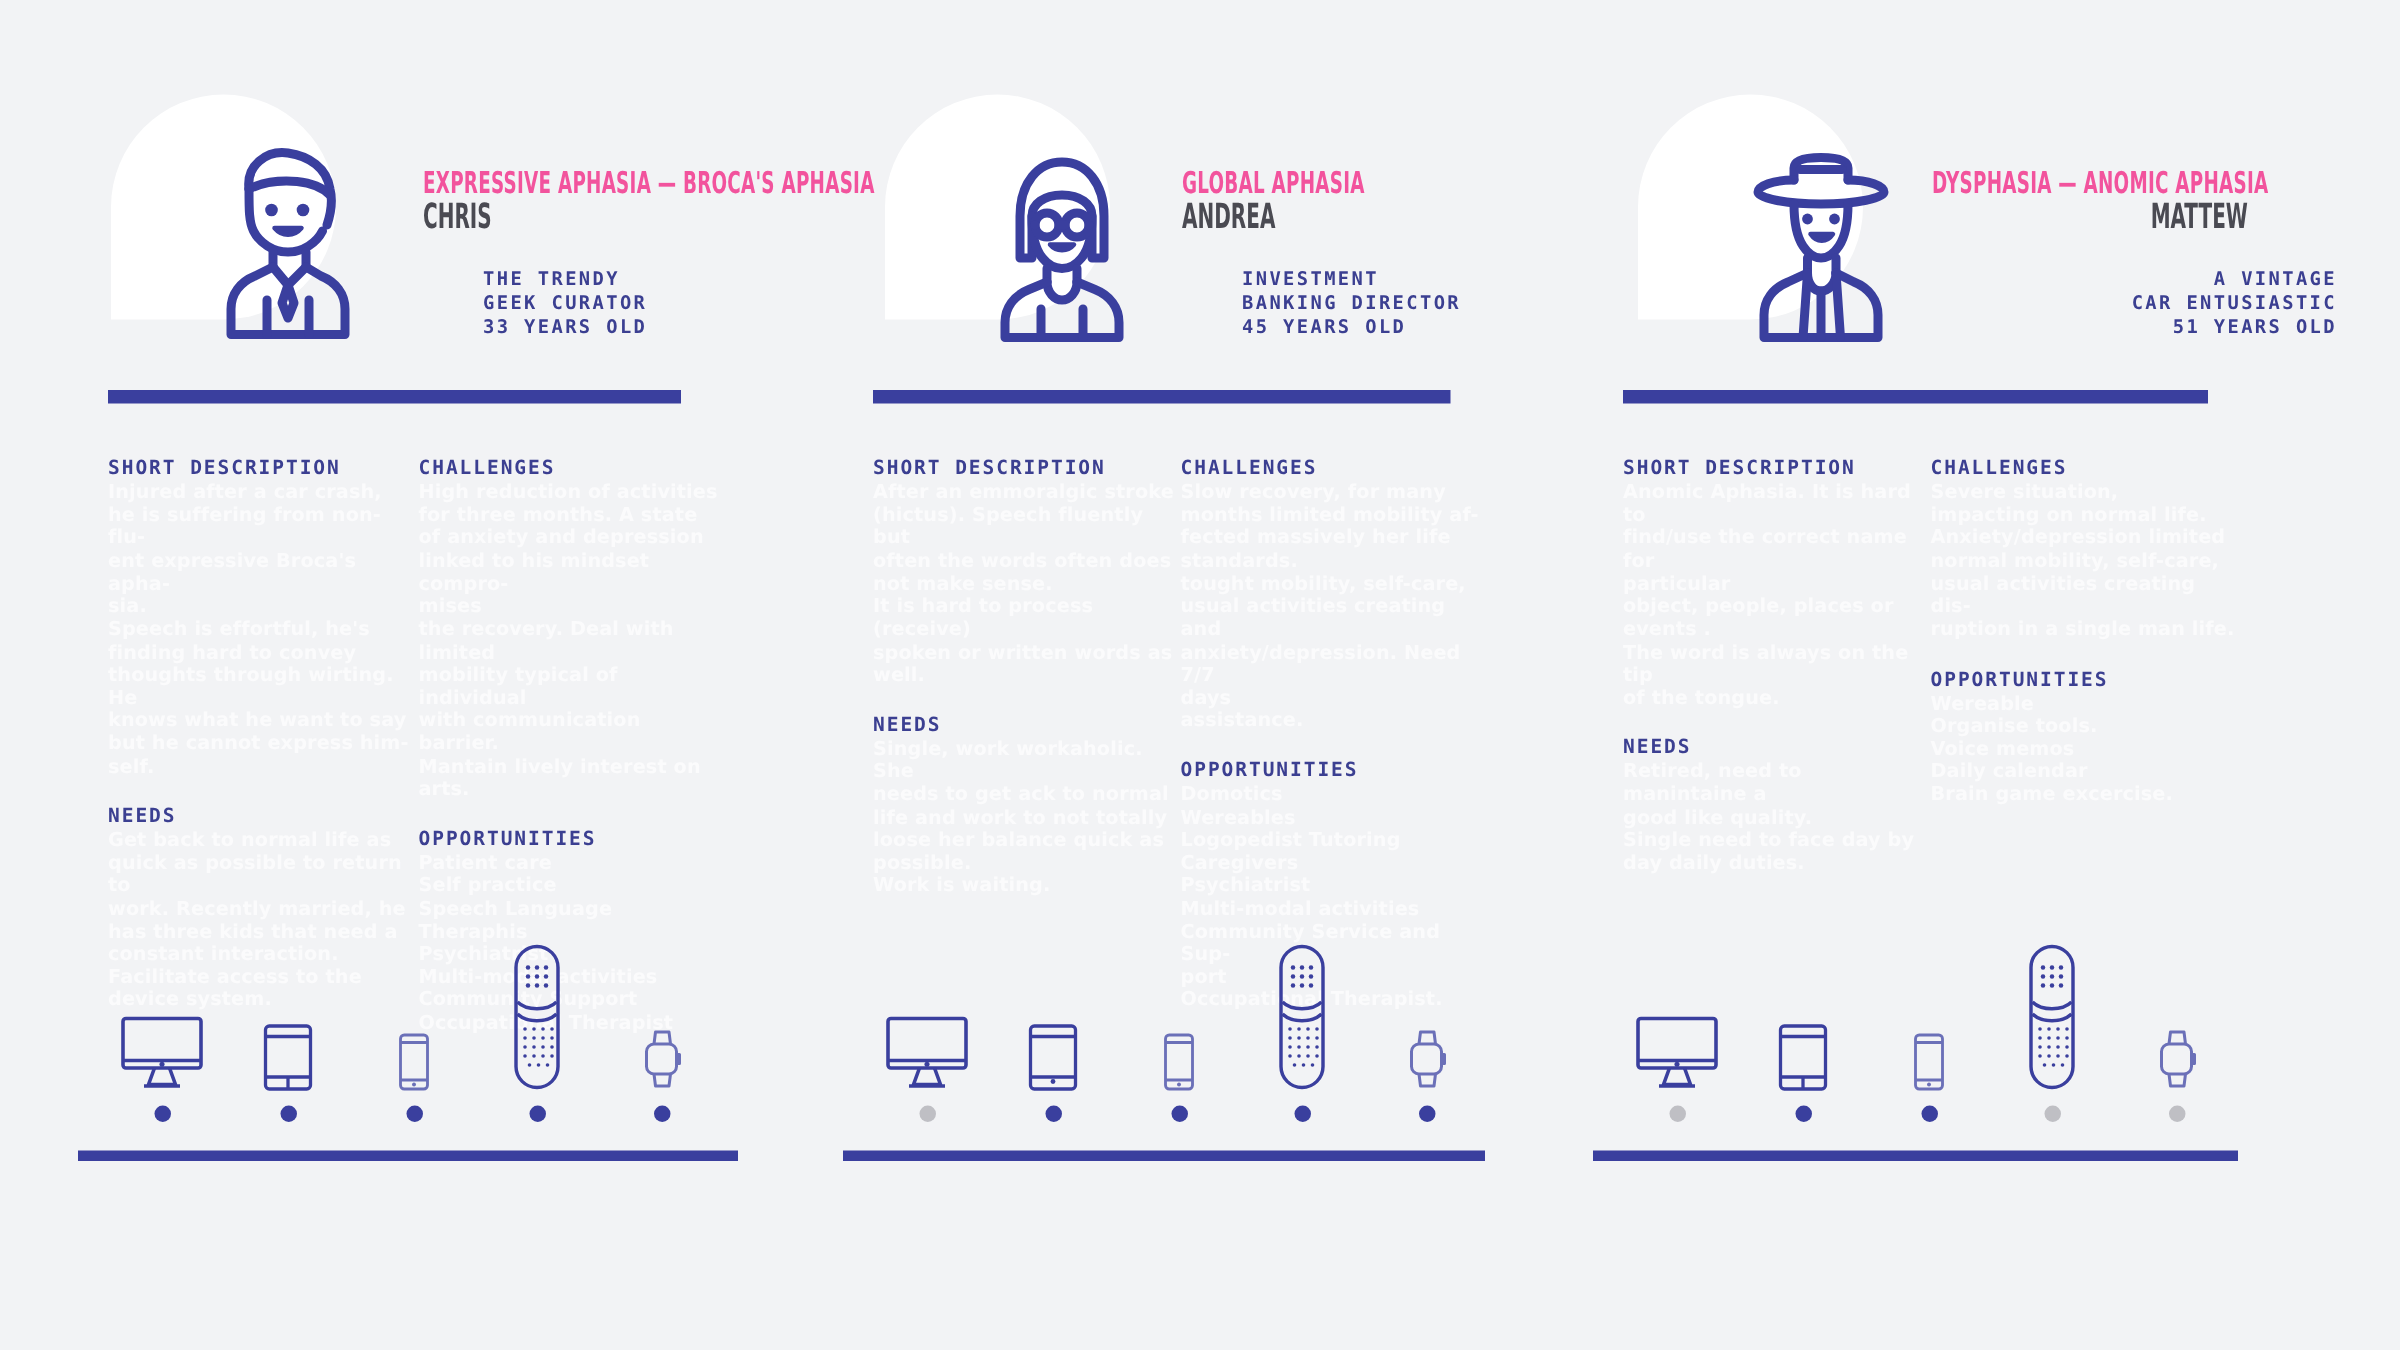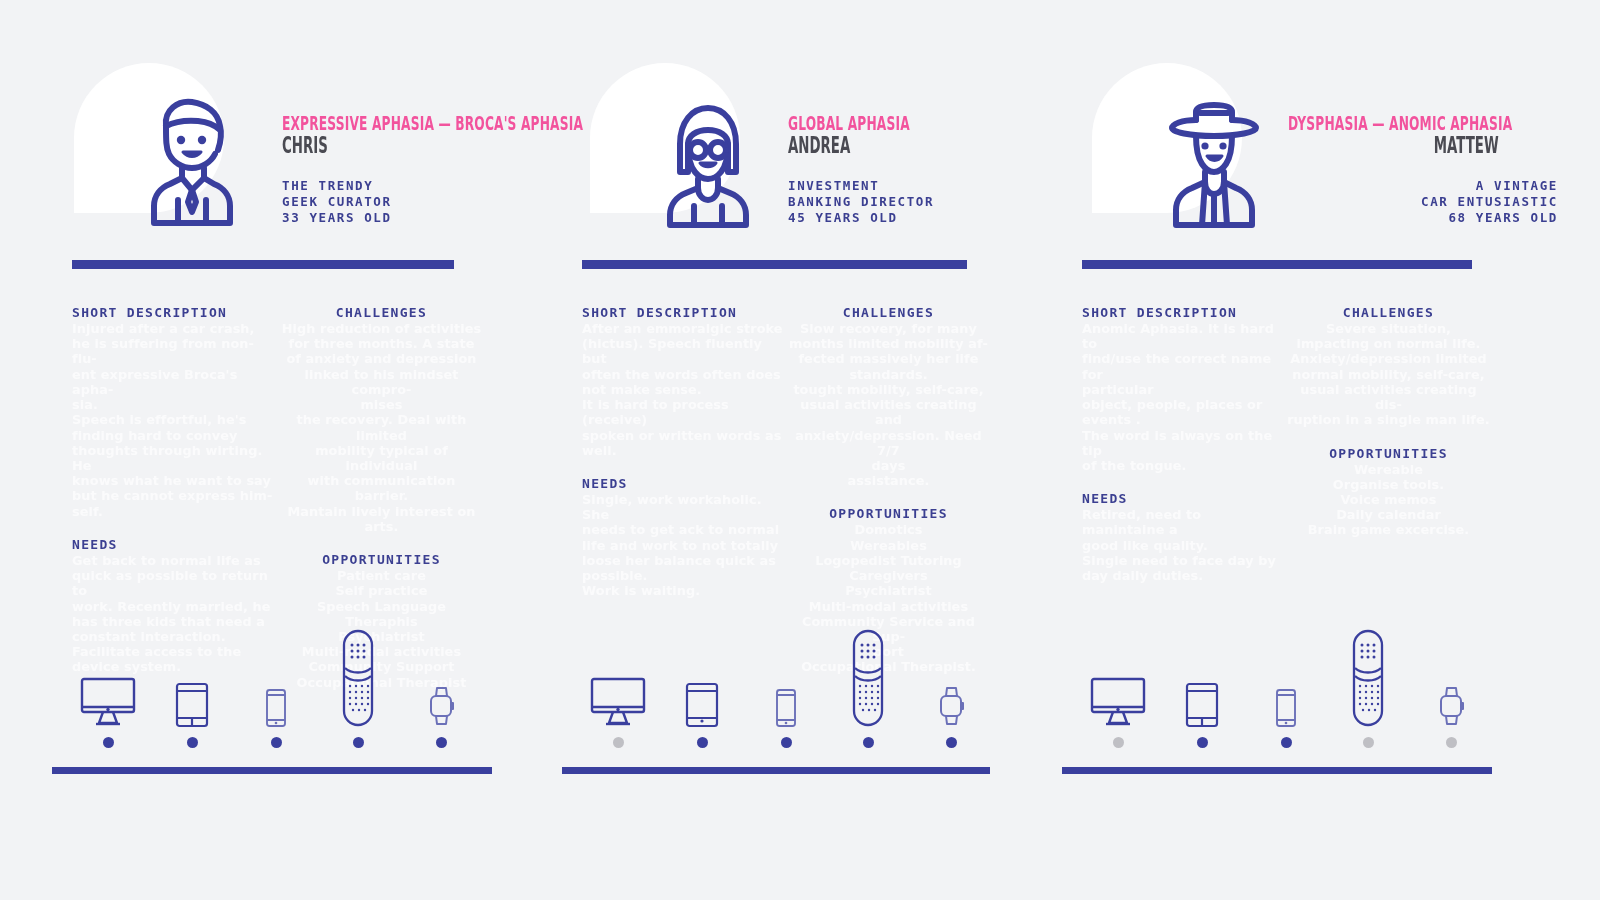--- a/index.html
+++ b/index.html
@@ -78,20 +78,21 @@
   }
   .role {
     margin-top: 22px;
     font-family: "DejaVu Sans Mono", "Liberation Mono", monospace;
     font-size: 12.5px;
     letter-spacing: 1.6px;
     color: #3b3f91;
     line-height: 1.28;
     white-space: pre-line;
     font-weight: 700;
+    margin-left: 40px;
   }
 
   
   .rule-top {
     position: absolute;
     left: 4px;
     top: 200px;
     height: 9px;
     background: #3a3f9e;
   }
@@ -113,21 +114,21 @@
   
   .cols {
     position: absolute;
     top: 245px;
     left: 4px;
     width: 420px;
     display: flex;
     gap: 0px;
   }
   .col { width: 205px; }
-  .col.right { margin-left: 2px; text-align: center; }
+  .col.right { margin-left: 2px; }
   .p2 .col { width: 203px; }
   .p3 .col { width: 203px; }
 
   .sec-title {
     font-family: "DejaVu Sans Mono", "Liberation Mono", monospace;
     font-size: 13px;
     letter-spacing: 1.3px;
     font-weight: 700;
     color: #3b3f91;
     margin-bottom: 1px;
@@ -521,21 +522,21 @@
           <path d="M53 84 L40 90 C30 94 24 102 24 112 L24 127 L100 127 L100 112 C100 102 94 94 84 90 L72 84"></path>
           <path d="M53 84 L50 127 M72 84 L75 127"></path>
           <path d="M62 96 L62 127"></path>
         </svg>
       </div>
       <div class="hdr-text t3">
         <div class="cond">DYSPHASIA — ANOMIC APHASIA</div>
         <div class="pname">MATTEW</div>
         <div class="role">A VINTAGE
 CAR ENTUSIASTIC
-68 YEARS OLD</div>
+51 YEARS OLD</div>
       </div>
     </div>
 
     <div class="rule-top"></div>
 
     <div class="cols">
       <div class="col left">
         <div class="sec-title">SHORT DESCRIPTION</div>
         <div class="sec-body">Anomic Aphasia. It is hard to
 find/use the correct name for

